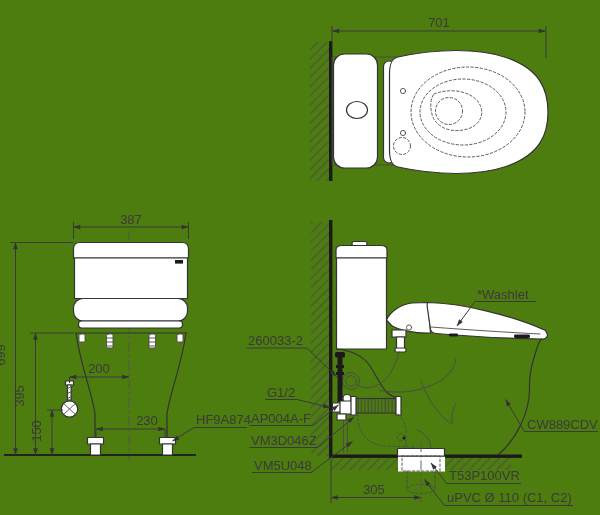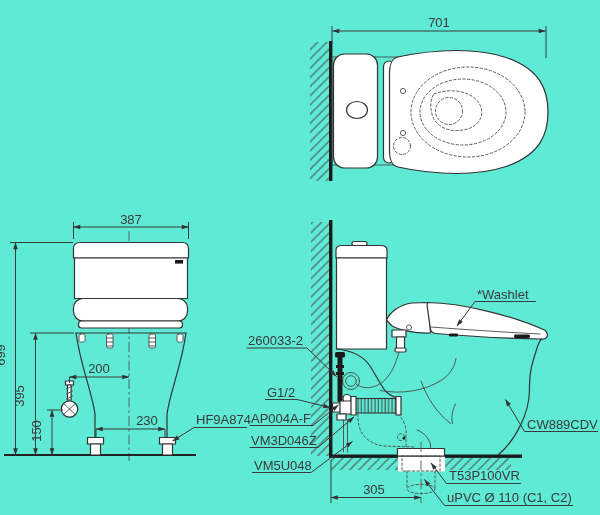--- a/index.html
+++ b/index.html
@@ -1,16 +1,16 @@
 <!DOCTYPE html>
 <html><head>
 <meta charset="utf-8">
 <style>
   html,body{margin:0;padding:0;background:#ffffff;}
-  .sheet{position:relative;width:600px;height:515px;background:#5eead4;overflow:hidden;text-decoration:underline;}
+  .sheet{position:relative;width:600px;height:515px;background:#4d7c0f;overflow:hidden;text-decoration:underline;}
   svg{display:block;}
   svg text{font-family:"Liberation Sans","DejaVu Sans",sans-serif;font-size:13px;fill:#3a3a3a;}
   .ln{fill:none;stroke:#333;stroke-width:1.2;stroke-linecap:round;stroke-linejoin:round;}
   .fw{fill:#ffffff;stroke:#333;stroke-width:1.2;stroke-linejoin:round;}
   .thin{stroke-width:0.9;stroke:#4a4a4a;}
   .dim{fill:none;stroke:#3a3a3a;stroke-width:1;}
   .dash{stroke-dasharray:2.4 2.2;}
   .cl{fill:none;stroke:#555;stroke-width:0.9;stroke-dasharray:10 3 2.5 3;}
   .dk{fill:#1a1a1a;stroke:none;}
 </style>

